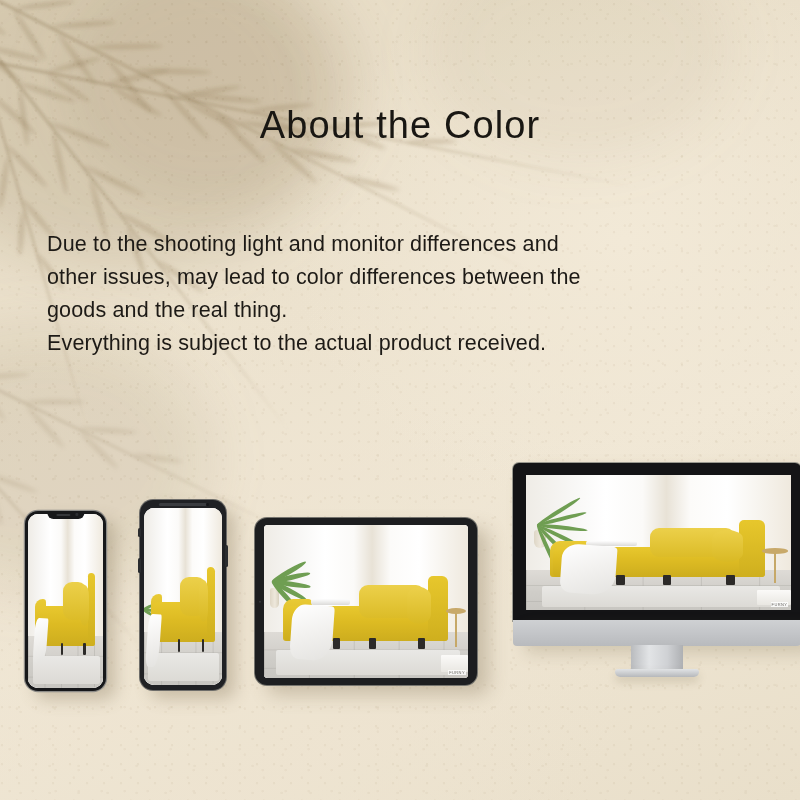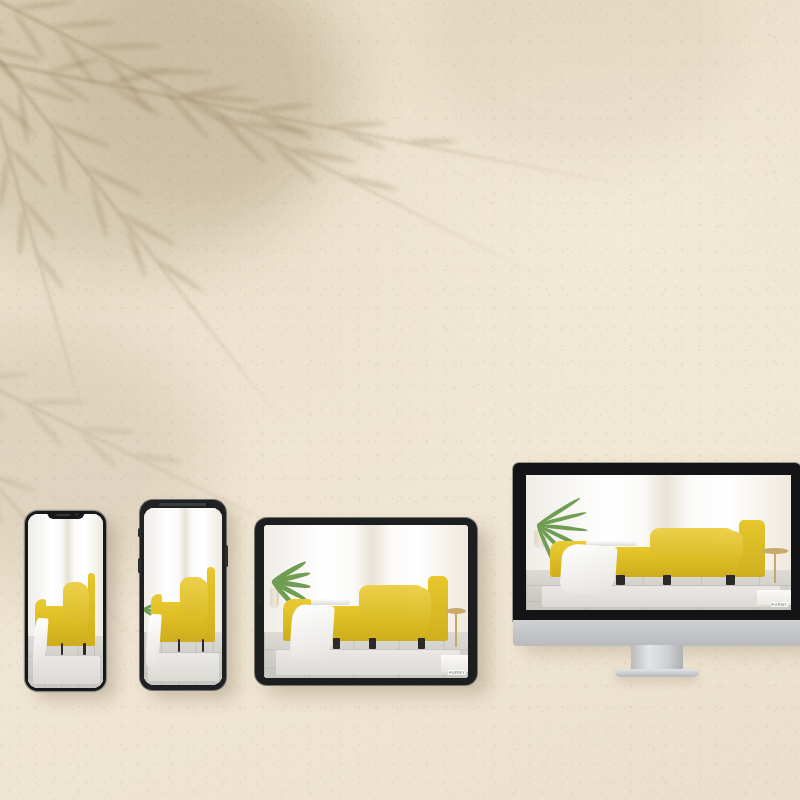--- a/index.html
+++ b/index.html
@@ -390,21 +390,28 @@
         <div class="leaf" style="left:85px;  top:-2px; width:54px; transform:rotate(-28deg);"></div>
         <div class="leaf" style="left:140px; top:-2px; width:50px; transform:rotate(-24deg);"></div>
 
         <div class="leaf" style="left:88px;  top:1px;  width:50px; transform:rotate(24deg);"></div>
       </div>
     </div>
   </div>
 
   <div id="grain"></div>
 
-
+  <div id="title">About the Color</div>
+
+  <div id="copy">
+    <p>Due to the shooting light and monitor differences and</p>
+    <p>other issues, may lead to color differences between the</p>
+    <p>goods and the real thing.</p>
+    <p>Everything is subject to the actual product received.</p>
+  </div>
 
   <div id="phone1">
     <div class="scr">
       <div class="photo">
         <div class="wall"></div>
         <div class="floor"></div>
         <div class="tile"></div>
         <div class="rug"></div>
         <div class="sofa">
           <div class="armL"></div>

